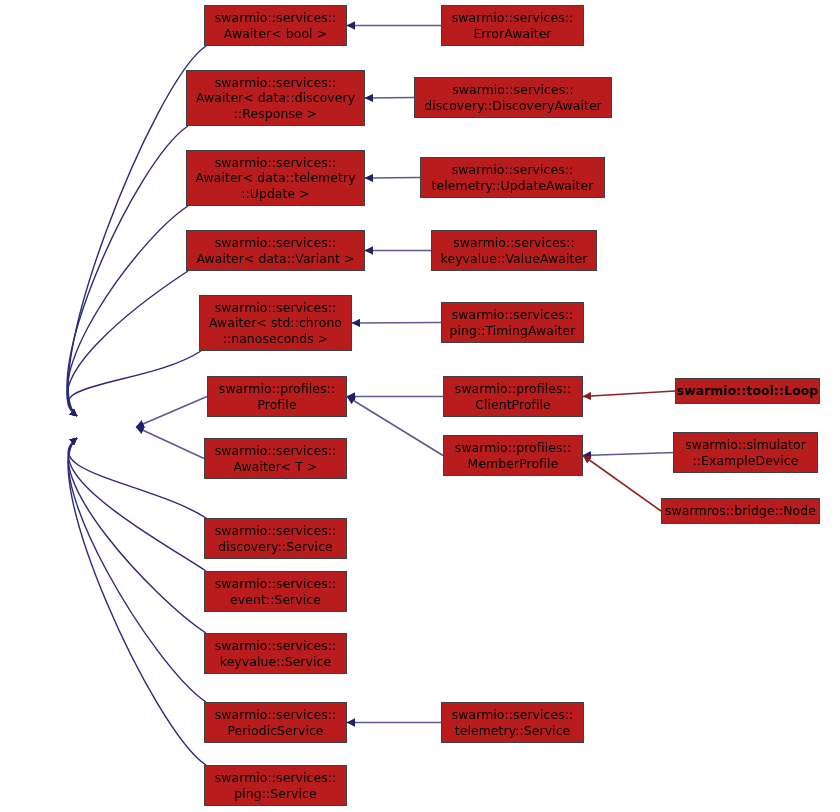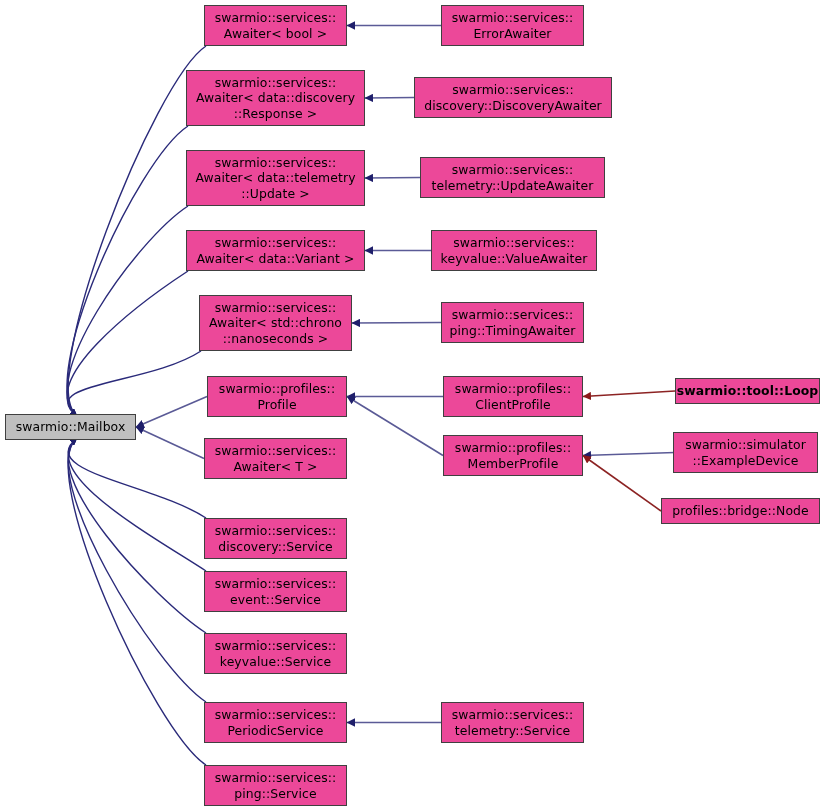--- a/index.html
+++ b/index.html
@@ -27,21 +27,21 @@
     position: absolute;
     left: 0;
     top: 0;
     width: 840px;
     height: 812px;
   }
   .node {
     position: absolute;
     box-sizing: border-box;
     border: 1px solid #404040;
-    background: #ec4899;
+    background: #b91c1c;
     display: flex;
     align-items: center;
     justify-content: center;
     text-align: center;
     color: #000000;
     font-size: 12.4px;
     line-height: 15.2px;
     letter-spacing: 0.1px;
     white-space: pre;
     cursor: default;
@@ -90,21 +90,20 @@
         <path d="M 443 396.5 L 347 396.5" fill="none" stroke="#5a5a96" stroke-width="1.6" marker-end="url(#arrow-blue)"></path>
         <path d="M 443 455.5 L 347 396.5" fill="none" stroke="#5a5a96" stroke-width="1.6" marker-end="url(#arrow-blue)"></path>
         <path d="M 675 391 L 583 396.5" fill="none" stroke="#8c2323" stroke-width="1.6" marker-end="url(#arrow-red)"></path>
         <path d="M 675 452.5 L 583 455.5" fill="none" stroke="#5a5a96" stroke-width="1.6" marker-end="url(#arrow-blue)"></path>
         <path d="M 661 511 L 583 455.5" fill="none" stroke="#8c2323" stroke-width="1.6" marker-end="url(#arrow-red)"></path>
         <path d="M 441 722.5 L 347 722.5" fill="none" stroke="#5a5a96" stroke-width="1.6" marker-end="url(#arrow-blue)"></path>
       </g>
   </svg>
 
   <div id="node-layer">
-      <div class="node root-node" style="left: 5px; top: 414px; width: 131px; height: 26px;"><span class="node-label">swarmio::Mailbox</span></div>
       <div class="node" style="left: 204px; top: 5px; width: 143px; height: 41px;"><span class="node-label">swarmio::services::
 Awaiter&lt; bool &gt;</span></div>
       <div class="node" style="left: 186px; top: 70px; width: 179px; height: 56px;"><span class="node-label">swarmio::services::
 Awaiter&lt; data::discovery
 ::Response &gt;</span></div>
       <div class="node" style="left: 186px; top: 150px; width: 179px; height: 56px;"><span class="node-label">swarmio::services::
 Awaiter&lt; data::telemetry
 ::Update &gt;</span></div>
       <div class="node" style="left: 186px; top: 230px; width: 179px; height: 41px;"><span class="node-label">swarmio::services::
 Awaiter&lt; data::Variant &gt;</span></div>
@@ -137,16 +136,16 @@
 ping::TimingAwaiter</span></div>
       <div class="node" style="left: 443px; top: 376px; width: 140px; height: 41px;"><span class="node-label">swarmio::profiles::
 ClientProfile</span></div>
       <div class="node" style="left: 443px; top: 435px; width: 140px; height: 41px;"><span class="node-label">swarmio::profiles::
 MemberProfile</span></div>
       <div class="node" style="left: 441px; top: 702px; width: 143px; height: 41px;"><span class="node-label">swarmio::services::
 telemetry::Service</span></div>
       <div class="node" style="left: 675px; top: 378px; width: 145px; height: 26px; font-weight: bold;"><span class="node-label">swarmio::tool::Loop</span></div>
       <div class="node" style="left: 673px; top: 432px; width: 145px; height: 41px;"><span class="node-label">swarmio::simulator
 ::ExampleDevice</span></div>
-      <div class="node" style="left: 661px; top: 498px; width: 159px; height: 26px;"><span class="node-label">profiles::bridge::Node</span></div>
+      <div class="node" style="left: 661px; top: 498px; width: 159px; height: 26px;"><span class="node-label">swarmros::bridge::Node</span></div>
     </div>
 
 </div>
 
 </body></html>

